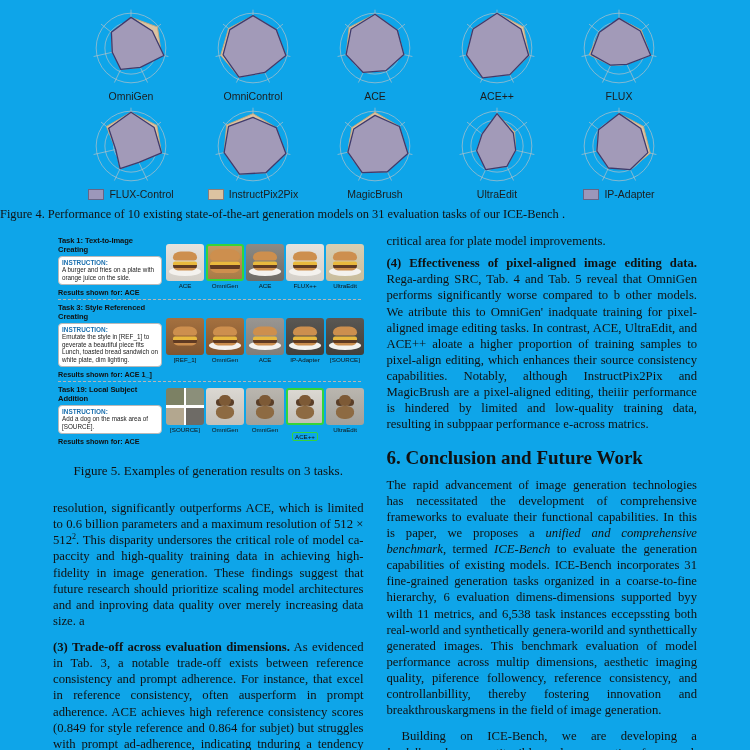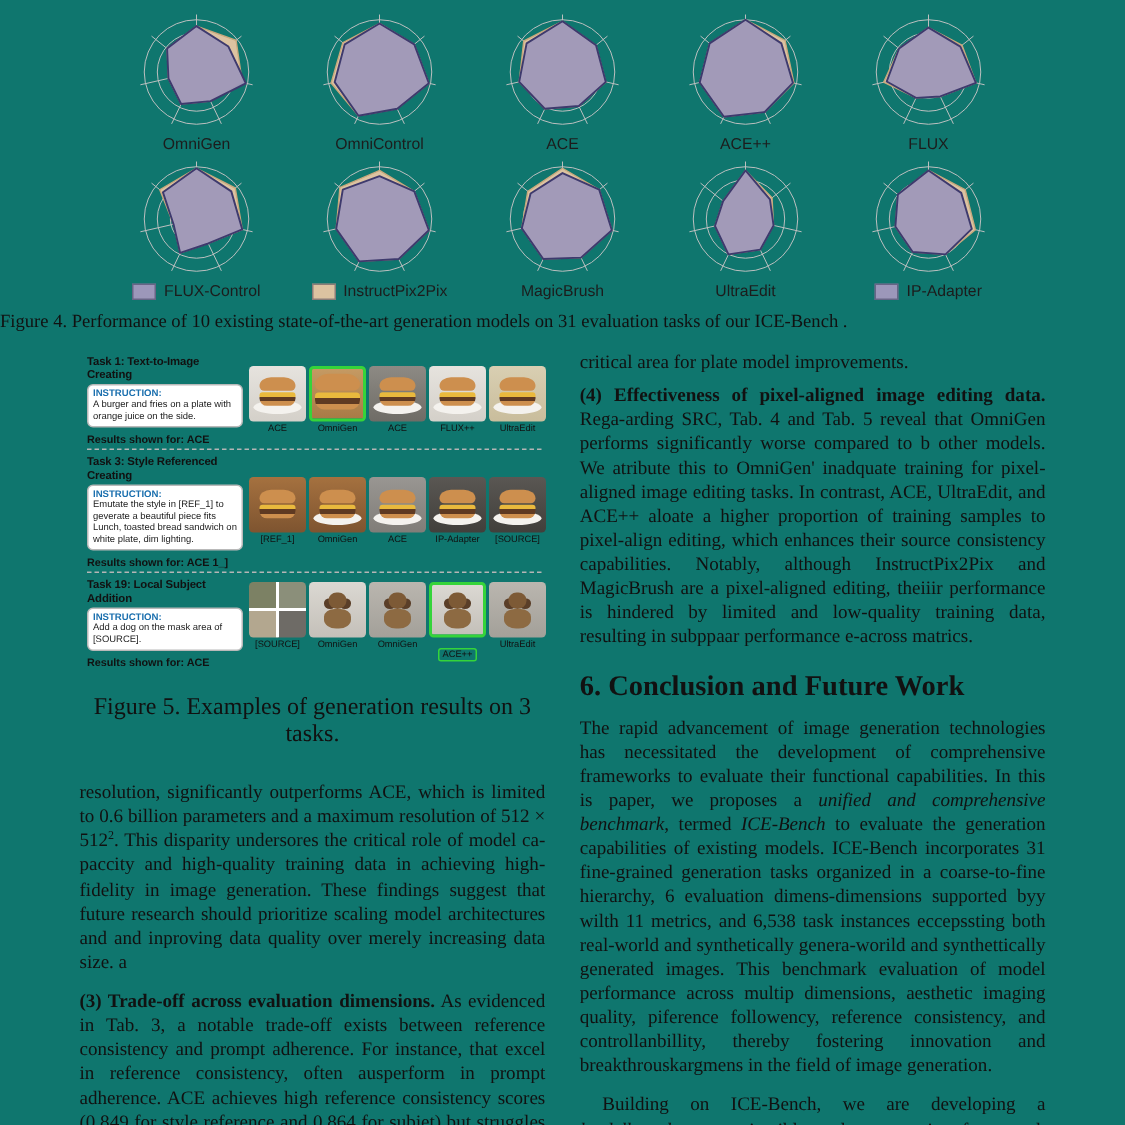--- a/index.html
+++ b/index.html
@@ -1,16 +1,16 @@
 <!DOCTYPE html>
 <html><head>
 <meta charset="utf-8">
 <style>
   html,body{margin:0;padding:0;background:#ffffff;}
-  .page{width:750px;height:750px;background:#0f766e;position:relative;overflow:hidden;
+  .page{width:750px;height:750px;background:#0ea5e9;position:relative;overflow:hidden;
         font-family:"Liberation Serif",serif;color:#111;}
 
   
   .fig4{padding-top:4px;}
   .radar-row{display:flex;justify-content:center;gap:23px;}
   .radar-cell{width:99px;text-align:center;}
   .radar-cell svg{display:block;margin:0 auto;}
   .radar-label{font-family:"Liberation Sans",sans-serif;font-size:10.5px;color:#1c1c1c;
                display:flex;align-items:center;justify-content:center;gap:5px;margin-top:-2px;}
   .swatch{display:inline-block;width:14px;height:9px;border:1px solid rgba(40,40,70,.45);}
@@ -67,21 +67,21 @@
   .dog::before{content:"";position:absolute;top:0;left:50%;transform:translateX(-50%);
                width:12px;height:11px;background:#7d5a36;border-radius:45% 45% 50% 50%;
                box-shadow:-5px 2px 0 -2px #5a3e28,5px 2px 0 -2px #5a3e28;}
   .dog::after{content:"";position:absolute;bottom:0;left:50%;transform:translateX(-50%);
               width:18px;height:13px;background:#8d6a42;border-radius:40% 40% 45% 45%;}
   .grid4{background:conic-gradient(#8b8f7a 0 25%,#6e6b66 0 50%,#b3a78f 0 75%,#7c8164 0);}
   .grid4::after{content:"";position:absolute;inset:0;
                 background:linear-gradient(#0000 0 47%,#fff 47% 53%,#0000 53%),
                            linear-gradient(90deg,#0000 0 47%,#fff 47% 53%,#0000 53%);}
 
-  .fig5-caption{text-align:center;font-size:16px;margin-top:15px;margin-bottom:21px;}
+  .fig5-caption{text-align:center;font-size:13px;margin-top:15px;margin-bottom:21px;}
 </style>
 </head>
 <body>
 
 <div class="page">
 
   <div class="fig4">
     <div class="radar-row">
       <div class="radar-cell">
         <svg width="88" height="88" viewBox="-48 -48 96 96">

